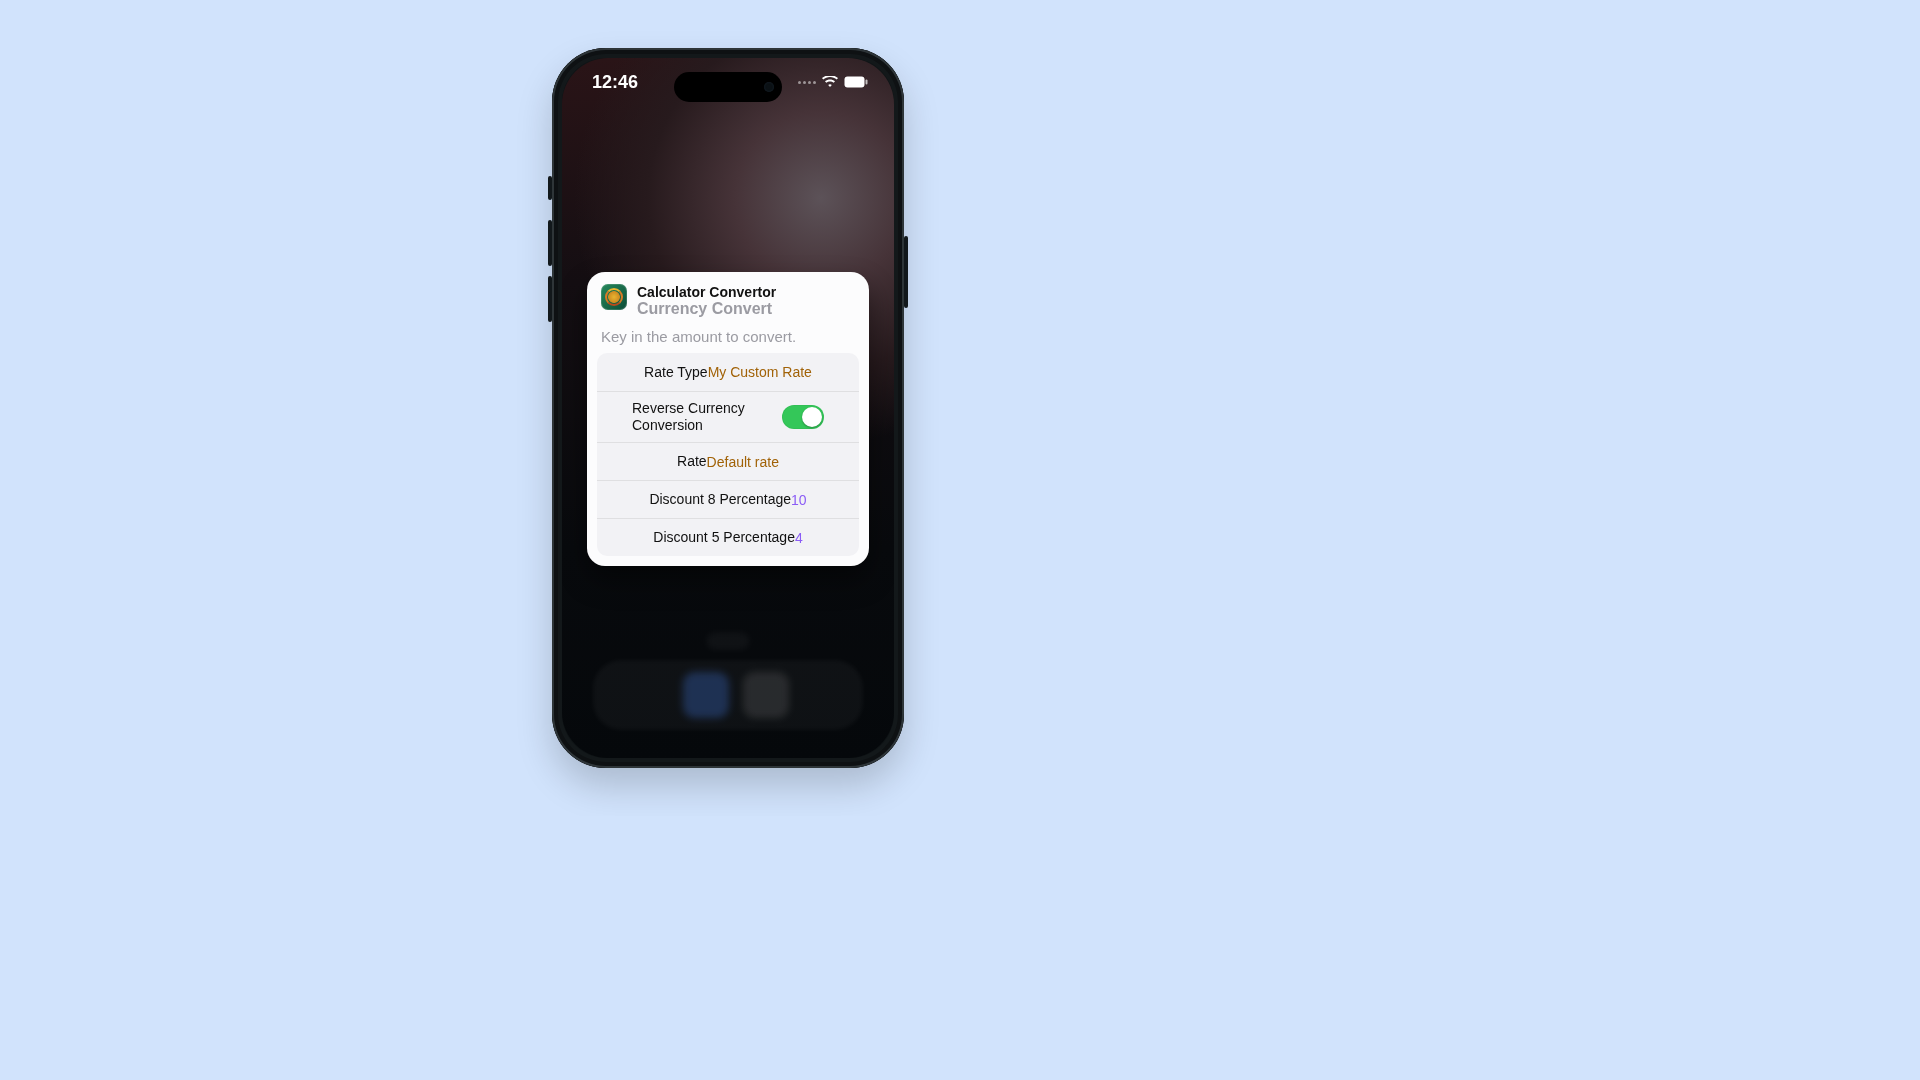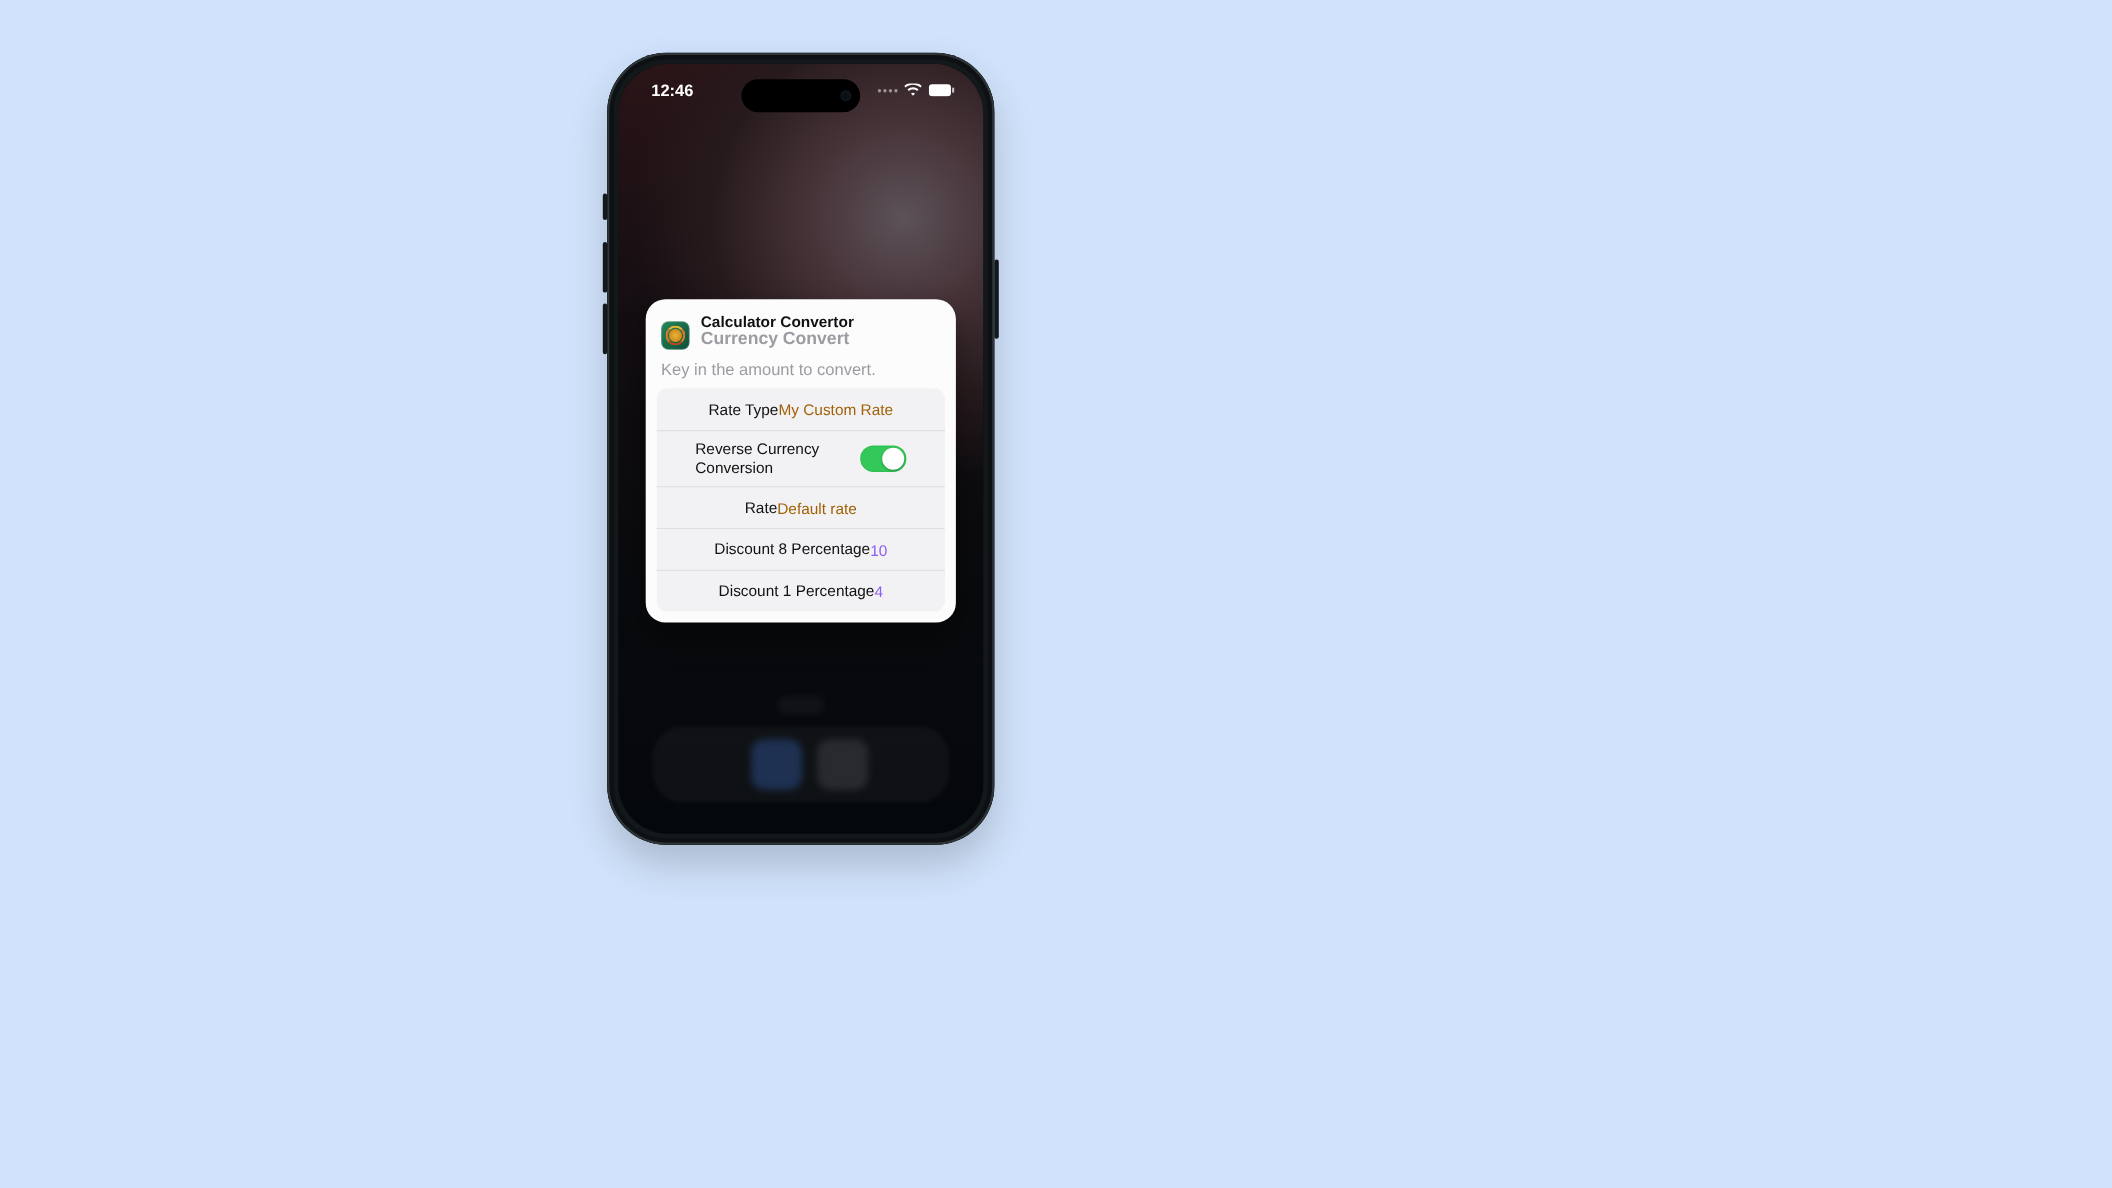--- a/index.html
+++ b/index.html
@@ -74,21 +74,21 @@
     .status-bar{
       position:absolute;
       top:0; left:0; right:0;
       height:48px;
       display:flex;
       align-items:center;
       justify-content:space-between;
       padding:0 26px 0 30px;
       color:#fff;
       font-weight:600;
-      font-size:15px;
+      font-size:18px;
     }
     .status-right{ display:flex; align-items:center; gap:6px; }
     .cell-dots{ display:flex; gap:2px; align-items:center; opacity:.5; }
     .cell-dots span{ width:3px; height:3px; border-radius:50%; background:#fff; }
     .wifi-icon svg, .battery-icon svg { display:block; }
 
     
     .dock{
       position:absolute;
       bottom:28px; left:50%;
@@ -122,21 +122,21 @@
       position:absolute;
       top:214px; left:50%;
       transform:translateX(-50%);
       width:282px;
       background:#fcfcfd;
       border-radius:18px;
       box-shadow:0 14px 28px rgba(0,0,0,.45);
       overflow:hidden;
     }
     .card-header{
-      display:flex; align-items:flex-end; gap:10px;
+      display:flex; align-items:flex-start; gap:10px;
       padding:12px 6px 6px 14px;
     }
     .app-icon{
       width:26px; height:26px; border-radius:7px;
       background:
         radial-gradient(circle at 50% 50%, #e8b531 0%, #cf8b21 30%, transparent 34%),
         linear-gradient(135deg,#26885c 0%, #0c4c37 100%);
       box-shadow: inset 0 0 0 1px rgba(255,255,255,.15);
       position:relative;
     }
@@ -260,21 +260,21 @@
           <span class="label">Rate</span>
           <span class="value-link">Default rate</span>
         </div>
 
         <div class="row">
           <span class="label">Discount 8 Percentage</span>
           <span class="value-num">10</span>
         </div>
 
         <div class="row">
-          <span class="label">Discount 1 Percentage</span>
+          <span class="label">Discount 5 Percentage</span>
           <span class="value-num">4</span>
         </div>
 
       </div>
     </div>
 
     <div class="assist-pill"></div>
     <div class="dock">
       <div class="dock-app a1"></div>
       <div class="dock-app a2"></div>

